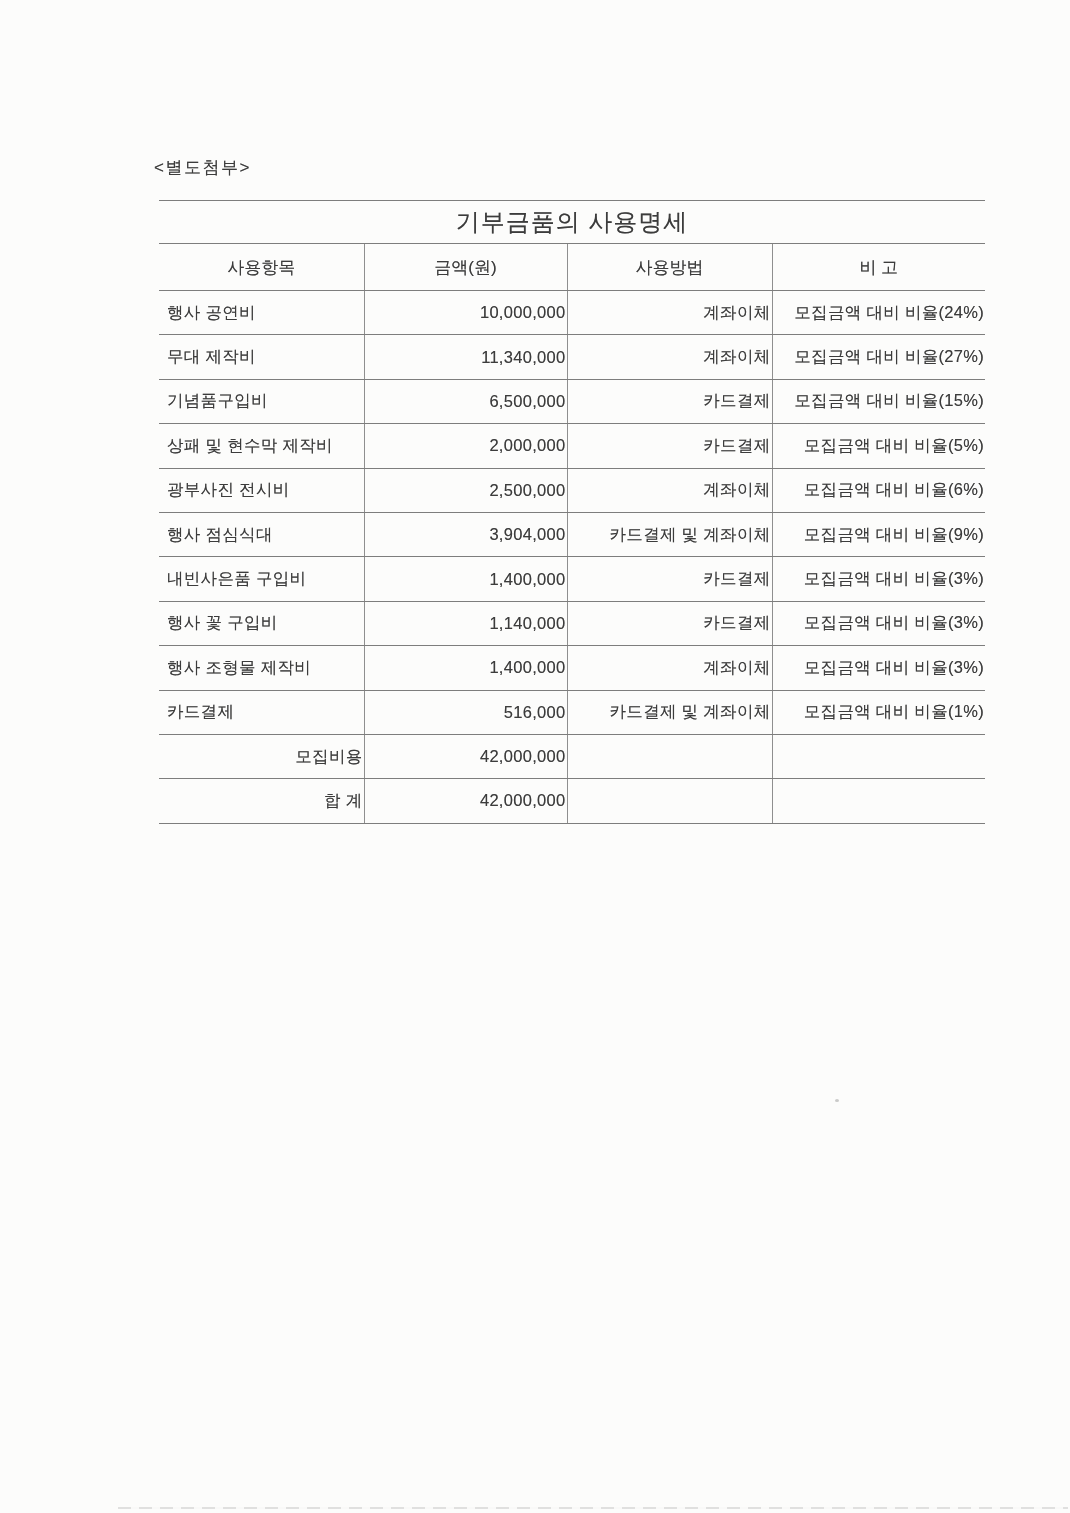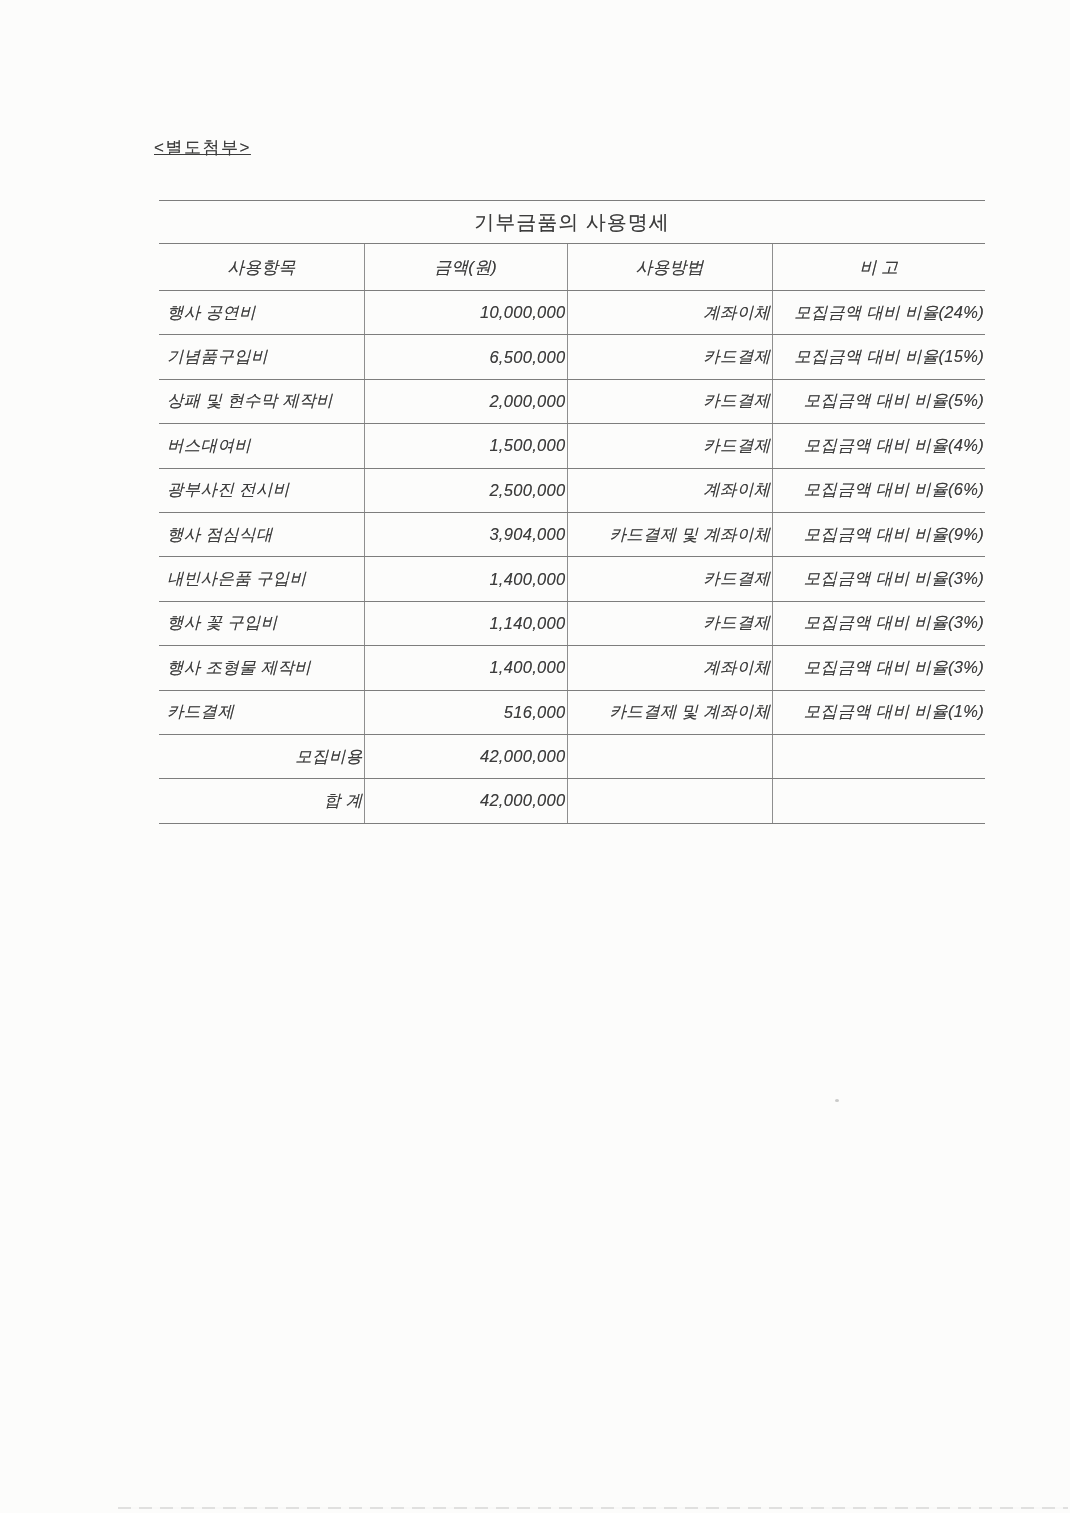--- a/index.html
+++ b/index.html
@@ -10,35 +10,35 @@
     background:var(--paper,#fcfcfb);
     overflow:hidden;
     font-family:"Liberation Sans","DejaVu Sans",sans-serif;
     color:var(--ink,#3c3c3c);
   }
   .scan-text{
     color:var(--ink,#3c3c3c);
     text-shadow:0 0 .5px rgba(70,70,70,.55);
   }
   .attach-label{
-    position:absolute;left:154px;top:136px;
-    font-size:17px;letter-spacing:1.5px;text-decoration:underline;
+    position:absolute;left:154px;top:156px;
+    font-size:17px;letter-spacing:1.5px;
   }
   .table-wrap{
     position:absolute;left:159px;top:200px;width:826px;
   }
   .title-row{
     height:42px;
     border-top:1px solid var(--line,#7d7d7d);
     border-bottom:1px solid var(--line,#7d7d7d);
     display:flex;align-items:center;justify-content:center;
-    font-size:20px;letter-spacing:1px;
+    font-size:24px;letter-spacing:1px;
   }
   table.usage{
-    border-collapse:collapse;table-layout:fixed;width:826px;font-style:italic;
+    border-collapse:collapse;table-layout:fixed;width:826px;
   }
   table.usage col.c1{width:205px;}
   table.usage col.c2{width:203px;}
   table.usage col.c3{width:205px;}
   table.usage col.c4{width:213px;}
   table.usage th{
     height:44px;font-weight:normal;font-size:17px;
     border-bottom:1px solid var(--line,#7d7d7d);
     text-align:center;vertical-align:middle;
   }
@@ -93,41 +93,41 @@
         </tr>
       </thead>
       <tbody id="table-body">
   <tr>
     <td class="c-item">행사 공연비</td>
     <td class="c-amount">10,000,000</td>
     <td class="c-method">계좌이체</td>
     <td class="c-note">모집금액 대비 비율(24%)</td>
   </tr>
 
+  <tr>
+    <td class="c-item">무대 제작비</td>
+    <td class="c-amount">11,340,000</td>
+    <td class="c-method">계좌이체</td>
+    <td class="c-note">모집금액 대비 비율(27%)</td>
+  </tr>
 
   <tr>
     <td class="c-item">기념품구입비</td>
     <td class="c-amount">6,500,000</td>
     <td class="c-method">카드결제</td>
     <td class="c-note">모집금액 대비 비율(15%)</td>
   </tr>
 
   <tr>
     <td class="c-item">상패 및 현수막 제작비</td>
     <td class="c-amount">2,000,000</td>
     <td class="c-method">카드결제</td>
     <td class="c-note">모집금액 대비 비율(5%)</td>
   </tr>
 
-  <tr>
-    <td class="c-item">버스대여비</td>
-    <td class="c-amount">1,500,000</td>
-    <td class="c-method">카드결제</td>
-    <td class="c-note">모집금액 대비 비율(4%)</td>
-  </tr>
 
   <tr>
     <td class="c-item">광부사진 전시비</td>
     <td class="c-amount">2,500,000</td>
     <td class="c-method">계좌이체</td>
     <td class="c-note">모집금액 대비 비율(6%)</td>
   </tr>
 
   <tr>
     <td class="c-item">행사 점심식대</td>

